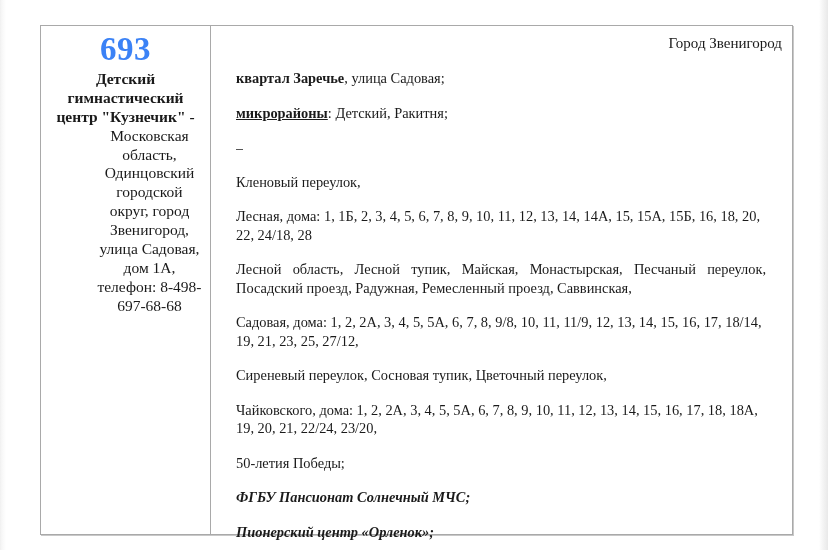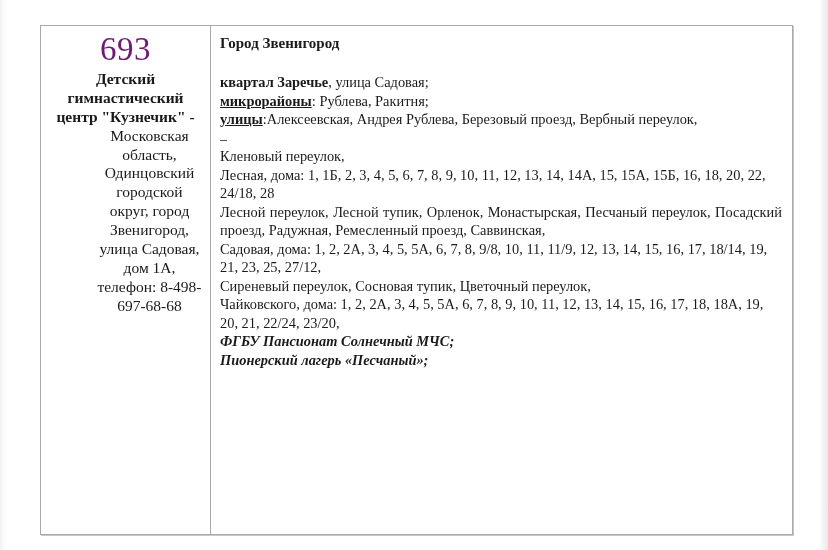--- a/index.html
+++ b/index.html
@@ -51,22 +51,22 @@
   .cell-route {
     width: 170px;
     flex: 0 0 170px;
     box-sizing: border-box;
     border-right: 1px solid #a9a9a9;
     padding: 4px 6px 8px 6px;
     text-align: center;
   }
   .route-number {
     font-size: 33px;
-    font-weight: normal;
-    color: #701a75;
+    font-weight: bold;
+    color: #3b82f6;
     line-height: 1.18;
     letter-spacing: 0.5px;
     margin-bottom: 1px;
   }
   .route-name {
     font-size: 15.5px;
     font-weight: bold;
     line-height: 1.22;
   }
   .route-address {
@@ -78,27 +78,27 @@
 
   
   .cell-streets {
     flex: 1 1 auto;
     box-sizing: border-box;
     padding: 6px 10px 6px 9px;
     font-size: 14.4px;
     line-height: 1.285;
   }
   .streets-title {
-    text-align: left;
-    font-weight: bold;
+    text-align: right;
+    font-weight: normal;
     font-size: 15px;
-    margin: 2px 0 20px 0;
+    margin: 2px 0 8px 0;
   }
   .line {
-    margin: 0;
+    margin: 16px;
     padding: 0;
     text-align: justify;
     text-justify: inter-word;
     hyphens: none;
   }
   .line.nojust { text-align: left; }
   .b { font-weight: bold; }
   .bu { font-weight: bold; text-decoration: underline; }
   .bold-line { font-weight: bold; font-style: italic; }
   .stray-underline {
@@ -119,27 +119,27 @@
   <div class="cell-route">
     <div class="route-number">693</div>
     <div class="route-name">Детский гимнастический центр "Кузнечик" -</div>
     <div class="route-address">Московская область, Одинцовский городской округ, город Звенигород, улица Садовая, дом 1А, телефон: 8-498-697-68-68</div>
   </div>
 
   <div class="cell-streets">
     <div class="streets-title">Город Звенигород</div>
     <div id="streets-lines">
         <div class="line nojust"><span class="b">квартал Заречье</span><span>, улица Садовая;</span></div>
-        <div class="line nojust"><span class="bu">микрорайоны</span><span>: Рублева, Ракитня;</span></div>
-        <div class="line"><span class="bu">улицы</span><span>:Алексеевская, Андрея Рублева, Березовый проезд, Вербный переулок,</span></div>
+        <div class="line nojust"><span class="bu">микрорайоны</span><span>: Детский, Ракитня;</span></div>
         <div class="line nojust"><span class="stray-underline"></span></div>
         <div class="line nojust"><span>Кленовый переулок,</span></div>
         <div class="line nojust"><span>Лесная, дома: 1, 1Б, 2, 3, 4, 5, 6, 7, 8, 9, 10, 11, 12, 13, 14, 14А, 15, 15А, 15Б, 16, 18, 20, 22, 24/18, 28</span></div>
-        <div class="line"><span>Лесной переулок, Лесной тупик, Орленок, Монастырская, Песчаный переулок, Посадский проезд, Радужная, Ремесленный проезд, Саввинская,</span></div>
+        <div class="line"><span>Лесной область, Лесной тупик, Майская, Монастырская, Песчаный переулок, Посадский проезд, Радужная, Ремесленный проезд, Саввинская,</span></div>
         <div class="line nojust"><span>Садовая, дома:  1, 2, 2А, 3, 4, 5, 5А, 6,  7, 8, 9/8, 10, 11, 11/9, 12, 13, 14, 15, 16, 17, 18/14, 19, 21, 23, 25, 27/12,</span></div>
         <div class="line nojust"><span>Сиреневый переулок, Сосновая тупик, Цветочный переулок,</span></div>
         <div class="line nojust"><span>Чайковского, дома: 1, 2, 2А, 3, 4, 5, 5А,  6, 7, 8, 9, 10, 11, 12, 13, 14, 15, 16, 17, 18, 18А, 19, 20, 21, 22/24, 23/20,</span></div>
+        <div class="line nojust"><span>50-летия Победы;</span></div>
         <div class="line nojust bold-line"><span class="b">ФГБУ Пансионат Солнечный МЧС;</span></div>
-        <div class="line nojust bold-line"><span class="b">Пионерский лагерь «Песчаный»;</span></div>
+        <div class="line nojust bold-line"><span class="b">Пионерский центр «Орленок»;</span></div>
       </div>
   </div>
 
 </div>
 
 </body></html>

